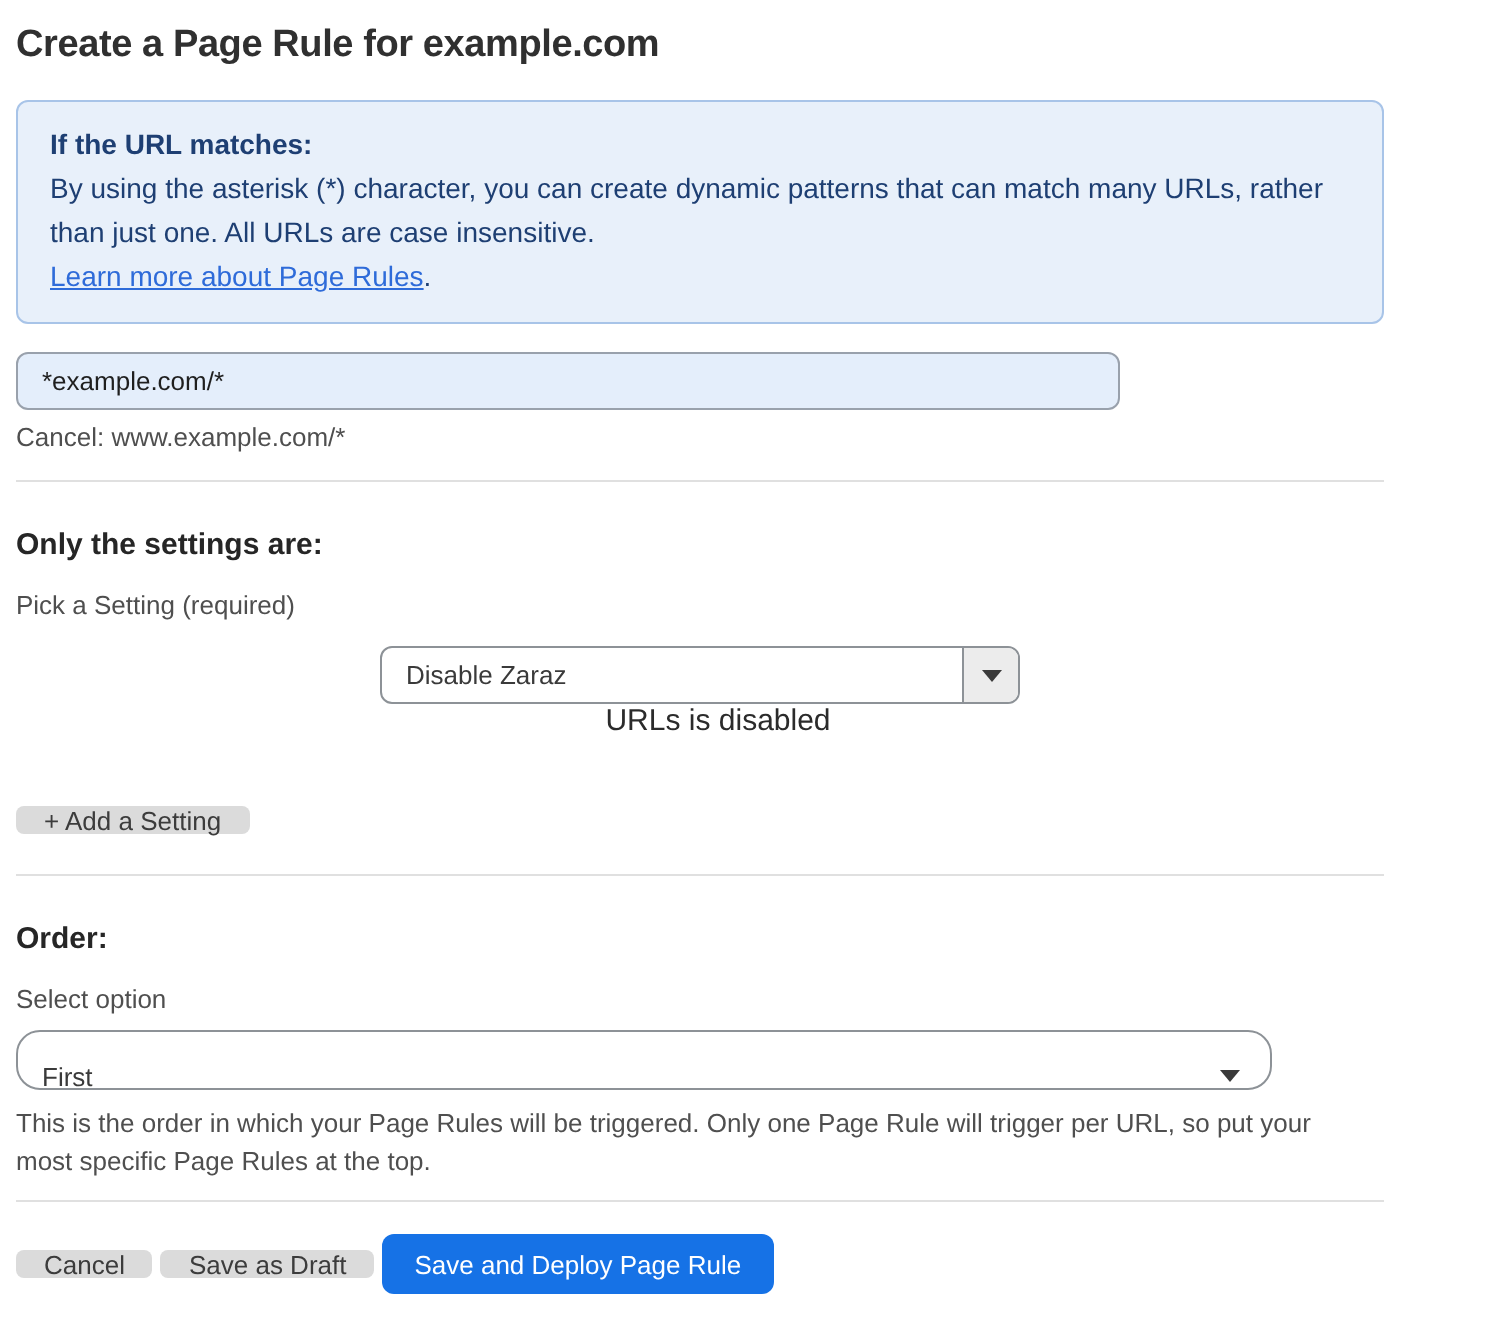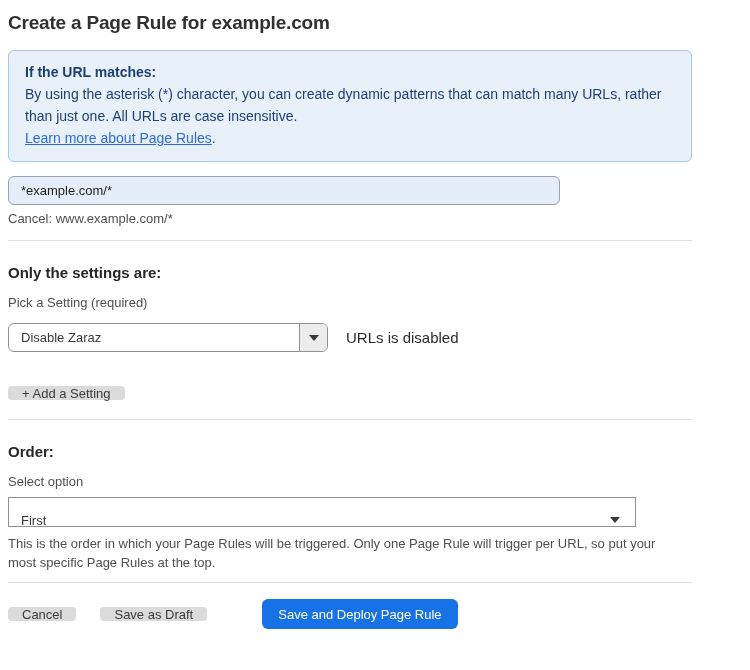--- a/index.html
+++ b/index.html
@@ -82,20 +82,21 @@
     font-size: 15px;
     font-weight: bold;
     color: #262626;
     margin-top: 23px;
   }
 
   .picker-row {
     display: flex;
     align-items: center;
     margin-top: 6px;
+    flex-direction: column;
   }
   .dropdown {
     width: 320px;
     height: 29px;
     background: #ffffff;
     border: 1px solid #8d9297;
     border-radius: 6px;
     display: flex;
     align-items: stretch;
     cursor: pointer;
@@ -144,30 +145,29 @@
     background: #dbdbdb;
     color: #3c3c3c;
   }
   .btn-add { margin-top: 34px; }
   .btn-primary {
     background: var(--primary-blue, #1672e6);
     color: #ffffff;
     border-radius: 6px;
     height: 30px;
     padding: 0 16px;
-    margin-left: 31px;
   }
 
   .select-box {
     width: 628px;
     height: 30px;
     margin-top: 8px;
     background: #ffffff;
     border: 1px solid #8d9297;
-    border-radius: 0;
+    border-radius: 12px;
     display: flex;
     align-items: center;
     padding: 16px 15px 0 12px;
     cursor: pointer;
   }
   .select-box .select-value {
     flex: 1;
     font-size: 13px;
     color: #3a3a3a;
   }
@@ -176,21 +176,21 @@
     line-height: 19px;
     color: #4f4f4f;
     margin-top: 7px;
     max-width: 676px;
   }
 
   .actions {
     margin-top: 16px;
     display: flex;
     align-items: center;
-    gap: 24px;
+    gap: 4px;
   }
 </style>
 </head>
 <body>
 
 <div class="page">
 
   <h1 class="page-title">Create a Page Rule for example.com</h1>
 
   <div class="content">

